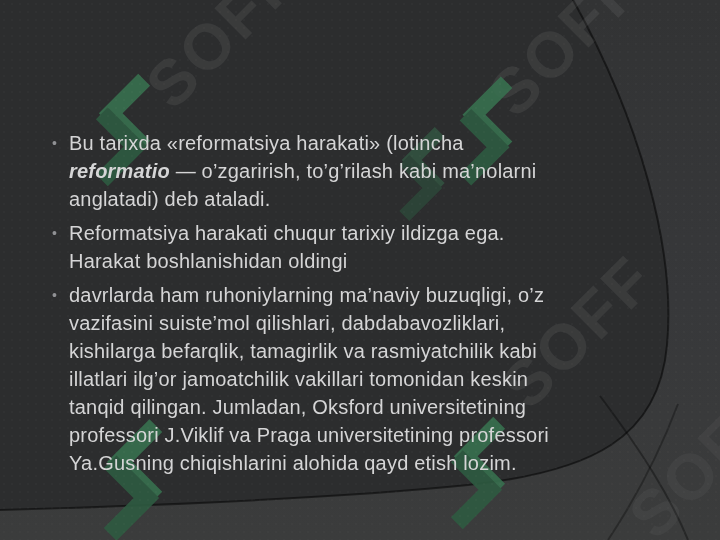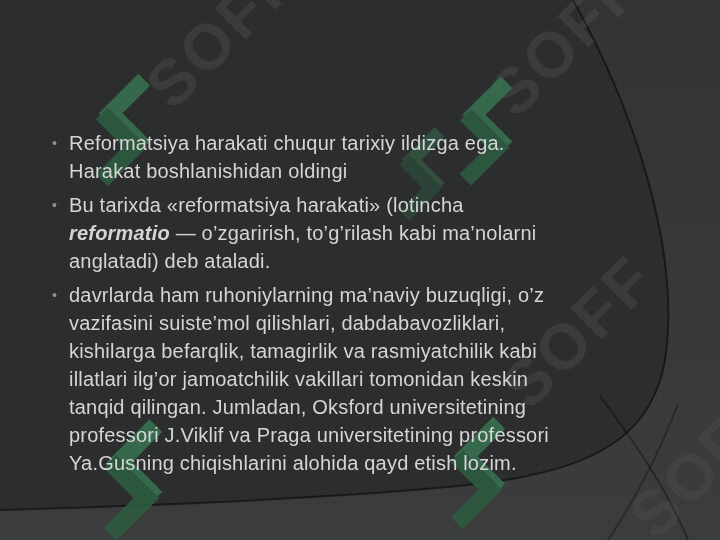--- a/index.html
+++ b/index.html
@@ -94,19 +94,19 @@
     <span class="wm-logo wm-l4">
       <svg viewBox="0 0 84 130" aria-hidden="true">
         <polyline points="66,8 28,46 66,84" fill="none" stroke="#38704F" stroke-width="19"></polyline>
         <polyline points="18,46 56,84 18,122" fill="none" stroke="#2E5B41" stroke-width="19"></polyline>
       </svg>
     </span>
   </div>
 
   <div class="content">
     <ul>
+        <li><span>Bu tarixda «reformatsiya harakati» (lotincha</span><br><span class="bold-italic">reformatio</span><span> — o’zgarirish, to’g’rilash kabi ma’nolarni</span><br><span>anglatadi) deb ataladi.</span></li>
         <li><span>Reformatsiya harakati chuqur tarixiy ildizga ega.</span><br><span>Harakat boshlanishidan oldingi</span></li>
-        <li><span>Bu tarixda «reformatsiya harakati» (lotincha</span><br><span class="bold-italic">reformatio</span><span> — o’zgarirish, to’g’rilash kabi ma’nolarni</span><br><span>anglatadi) deb ataladi.</span></li>
         <li><span>davrlarda ham ruhoniylarning ma’naviy buzuqligi, o’z</span><br><span>vazifasini suiste’mol qilishlari, dabdabavozliklari,</span><br><span>kishilarga befarqlik, tamagirlik va rasmiyatchilik kabi</span><br><span>illatlari ilg’or jamoatchilik vakillari tomonidan keskin</span><br><span>tanqid qilingan. Jumladan, Oksford universitetining</span><br><span>professori J.Viklif va Praga universitetining professori</span><br><span>Ya.Gusning chiqishlarini alohida qayd etish lozim.</span></li>
       </ul>
   </div>
 
 </div>
 
 </body></html>

